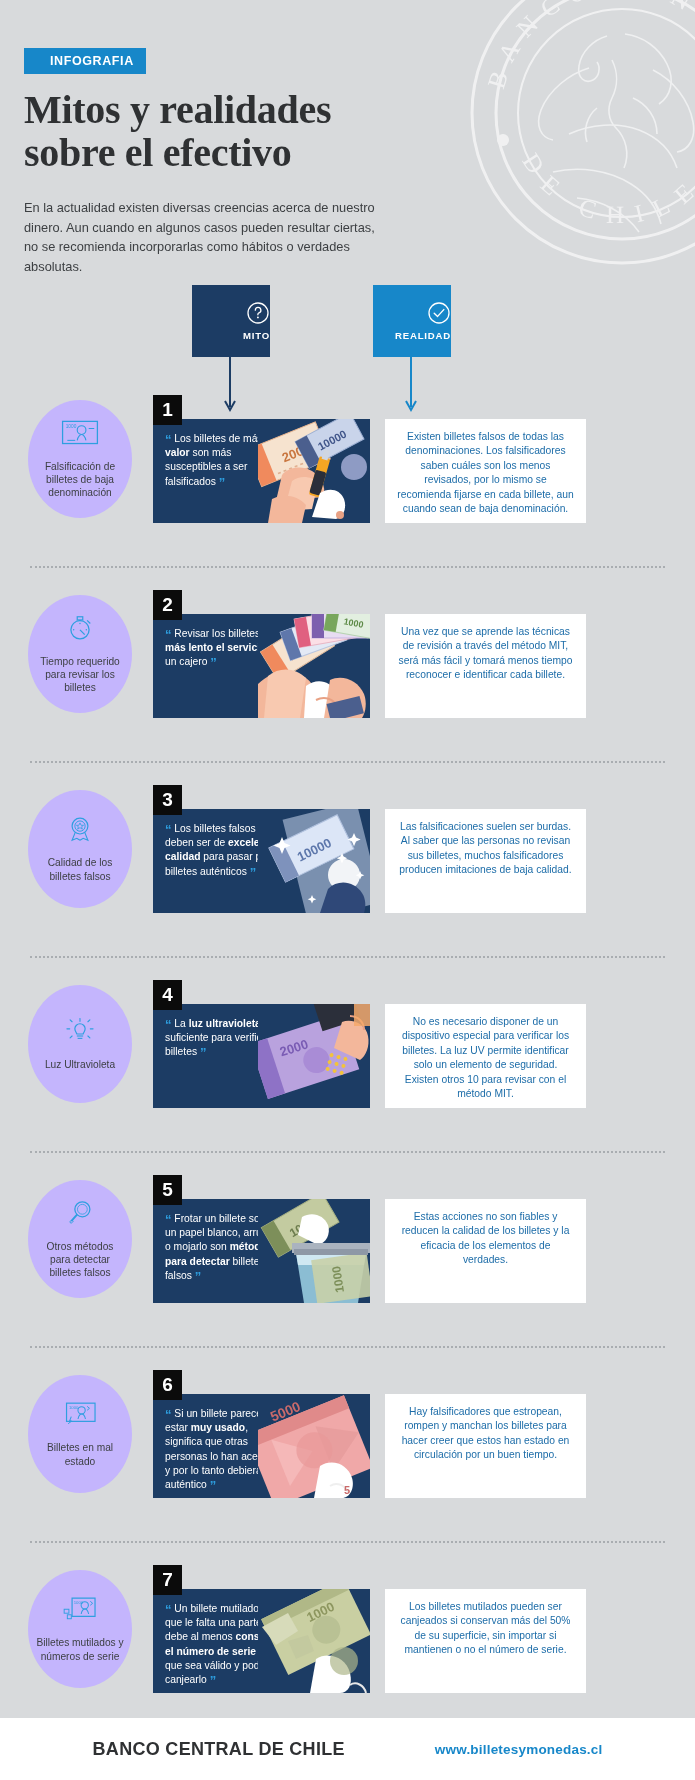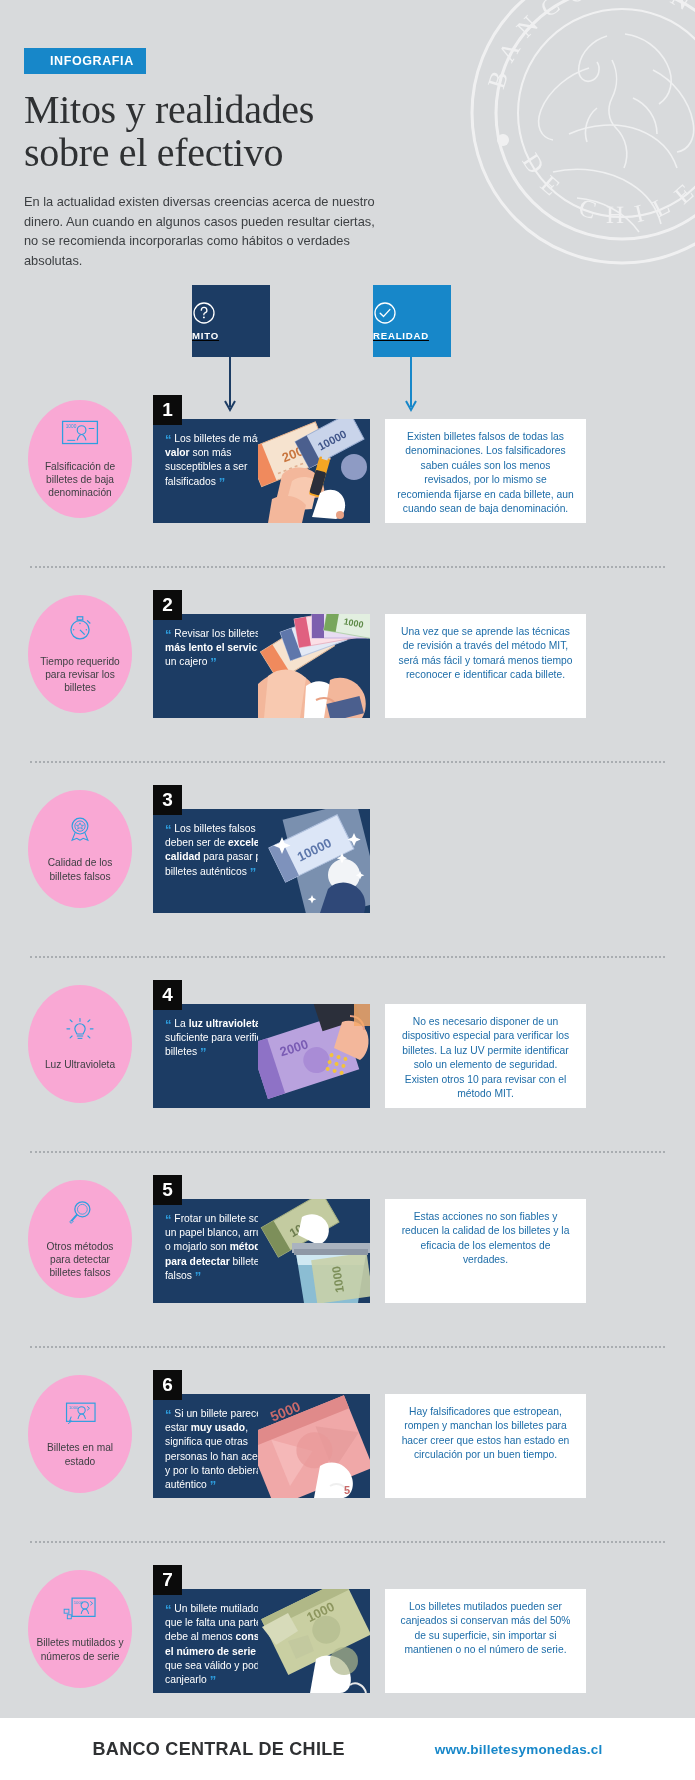--- a/index.html
+++ b/index.html
@@ -51,23 +51,23 @@
     letter-spacing: .6px;
     padding: 6px 12px 6px 26px;
     margin-bottom: 14px;
   }
 
   .main-title {
     font-family: "Liberation Serif", serif;
     font-size: 40px;
     line-height: 1.08;
     color: #2f3133;
-    font-weight: normal;
+    font-weight: bold;
     letter-spacing: -0.3px;
-    margin-bottom: 18px;
+    margin-bottom: 24px;
   }
 
   .intro {
     font-size: 12.8px;
     line-height: 1.52;
     color: #3c3f42;
     max-width: 352px;
   }
 
   
@@ -75,24 +75,23 @@
     position: relative;
     height: 110px;
   }
 
   .head-box {
     position: absolute;
     width: 78px;
     height: 72px;
     display: flex;
     flex-direction: column;
-    align-items: flex-start;
+    align-items: flex-end;
     justify-content: center;
     gap: 5px;
-    text-decoration: underline;
   }
   .head-mito { left: 192px; top: 0; background: #1c3c64; }
   .head-realidad { left: 373px; top: 0; background: #1787c9; }
 
   .head-box .hlabel {
     color: #fff;
     font-size: 9.6px;
     font-weight: bold;
     letter-spacing: .8px;
   }
@@ -127,21 +126,21 @@
   }
   .row-gap { height: 22px; }
 
   
   .circle {
     position: absolute;
     left: 28px;
     top: 5px;
     width: 104px;
     height: 118px;
-    background: #f9a8d4;
+    background: #c4b5fd;
     border-radius: 50%;
     display: flex;
     flex-direction: column;
     align-items: center;
     justify-content: center;
     padding: 0 8px;
   }
   .circle-icon { width: 38px; height: 34px; margin-bottom: 7px; }
   .circle-label {
     font-size: 10.2px;
@@ -487,20 +486,23 @@
      <path d="M24 28l2.5 6 6 2.5-6 2.5-2.5 6-2.5-6-6-2.5 6-2.5z"></path>
      <path d="M96 24l2 4.6 4.6 2-4.6 2-2 4.6-2-4.6-4.6-2 4.6-2z"></path>
      <path d="M84 44l1.6 3.6 3.6 1.6-3.6 1.6-1.6 3.6-1.6-3.6-3.6-1.6 3.6-1.6z"></path>
      <path d="M54 86l1.3 3 3 1.3-3 1.3-1.3 3-1.3-3-3-1.3 3-1.3z"></path>
      <path d="M102 62l1.3 3 3 1.3-3 1.3-1.3 3-1.3-3-3-1.3 3-1.3z"></path>
    </g>
  </svg>
             </div>
       </div>
 
+      <div class="real-card">
+        <div class="real-text">Las falsificaciones suelen ser burdas. Al saber que las personas no revisan sus billetes, muchos falsificadores producen imitaciones de baja calidad.</div>
+      </div>
     </div>
   </div>
       <div class="row-gap"></div>
       <div class="divider"></div>
       <div class="row-gap"></div>
       <div class="row">
     <div class="row-inner">
       <div class="circle">
         <span class="circle-icon"><svg viewBox="0 0 48 34">
                 <path d="M17.5 15a6.5 6.5 0 1 1 13 0c0 3-2 4.5-2.5 6.5h-8c-.5-2-2.5-3.5-2.5-6.5z" fill="none" stroke="#2e9fe0" stroke-width="1.5"></path>

